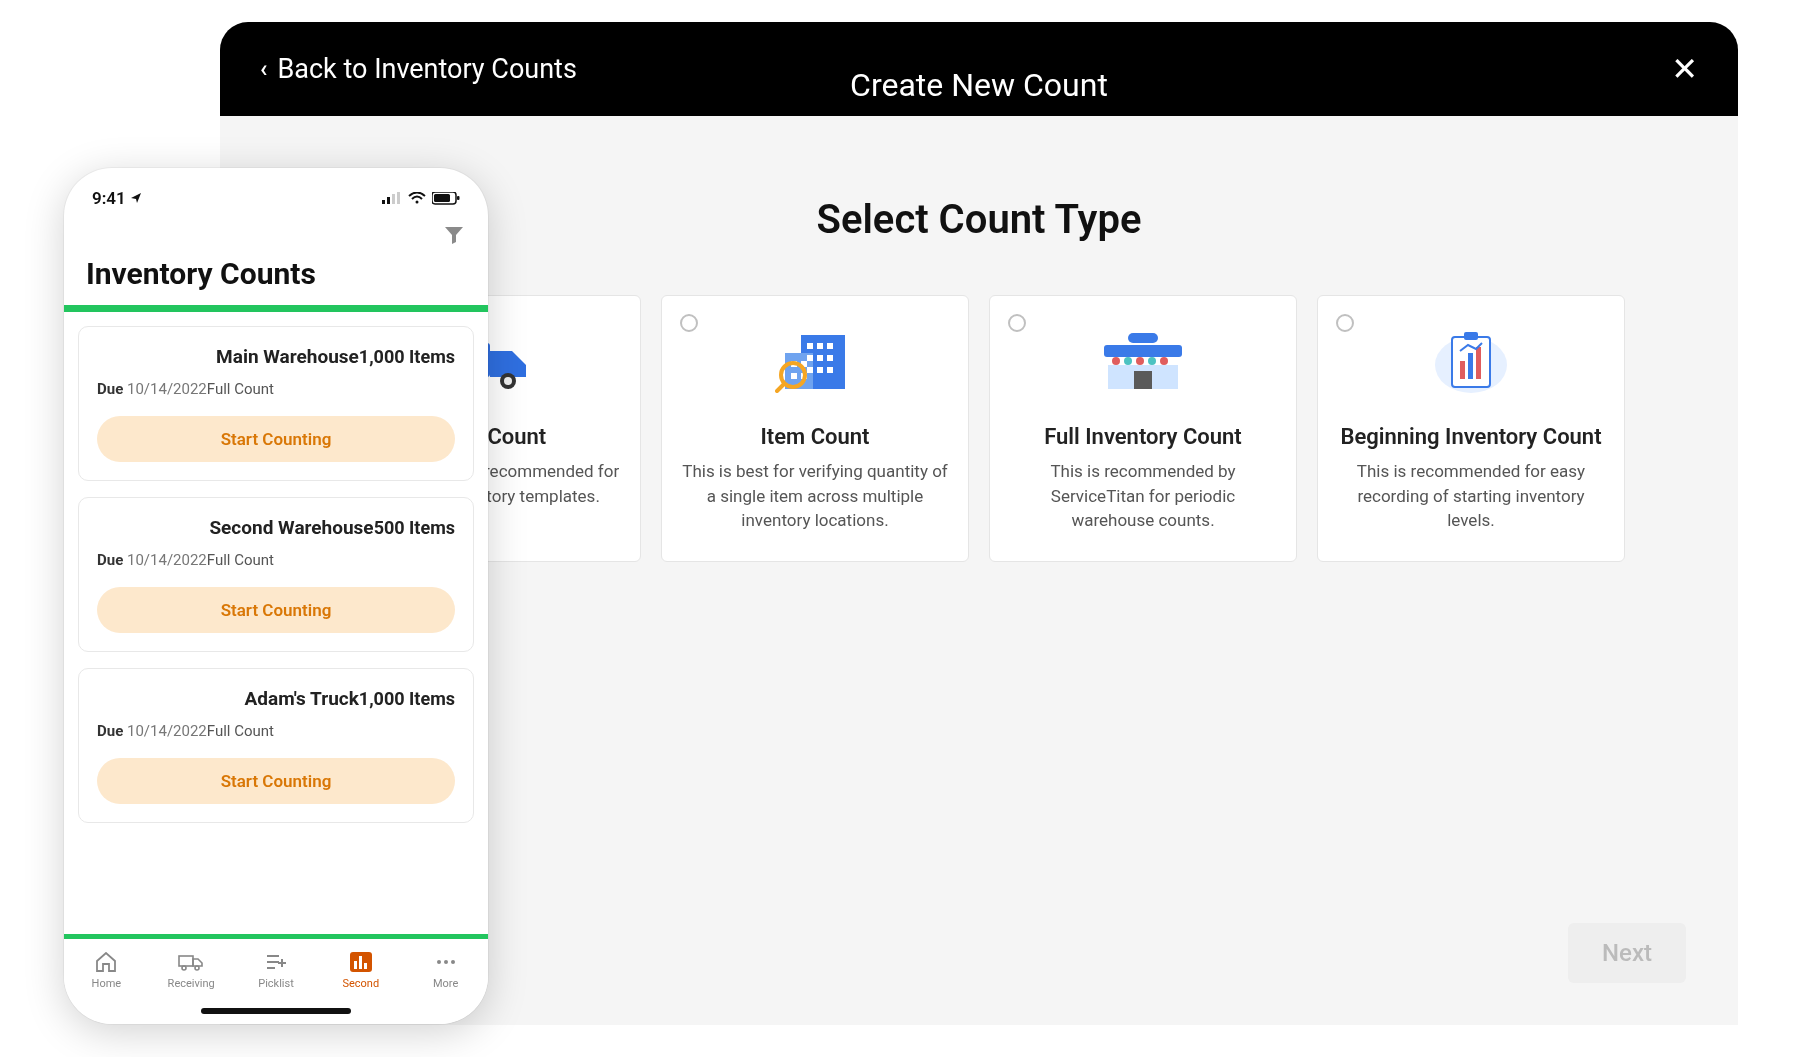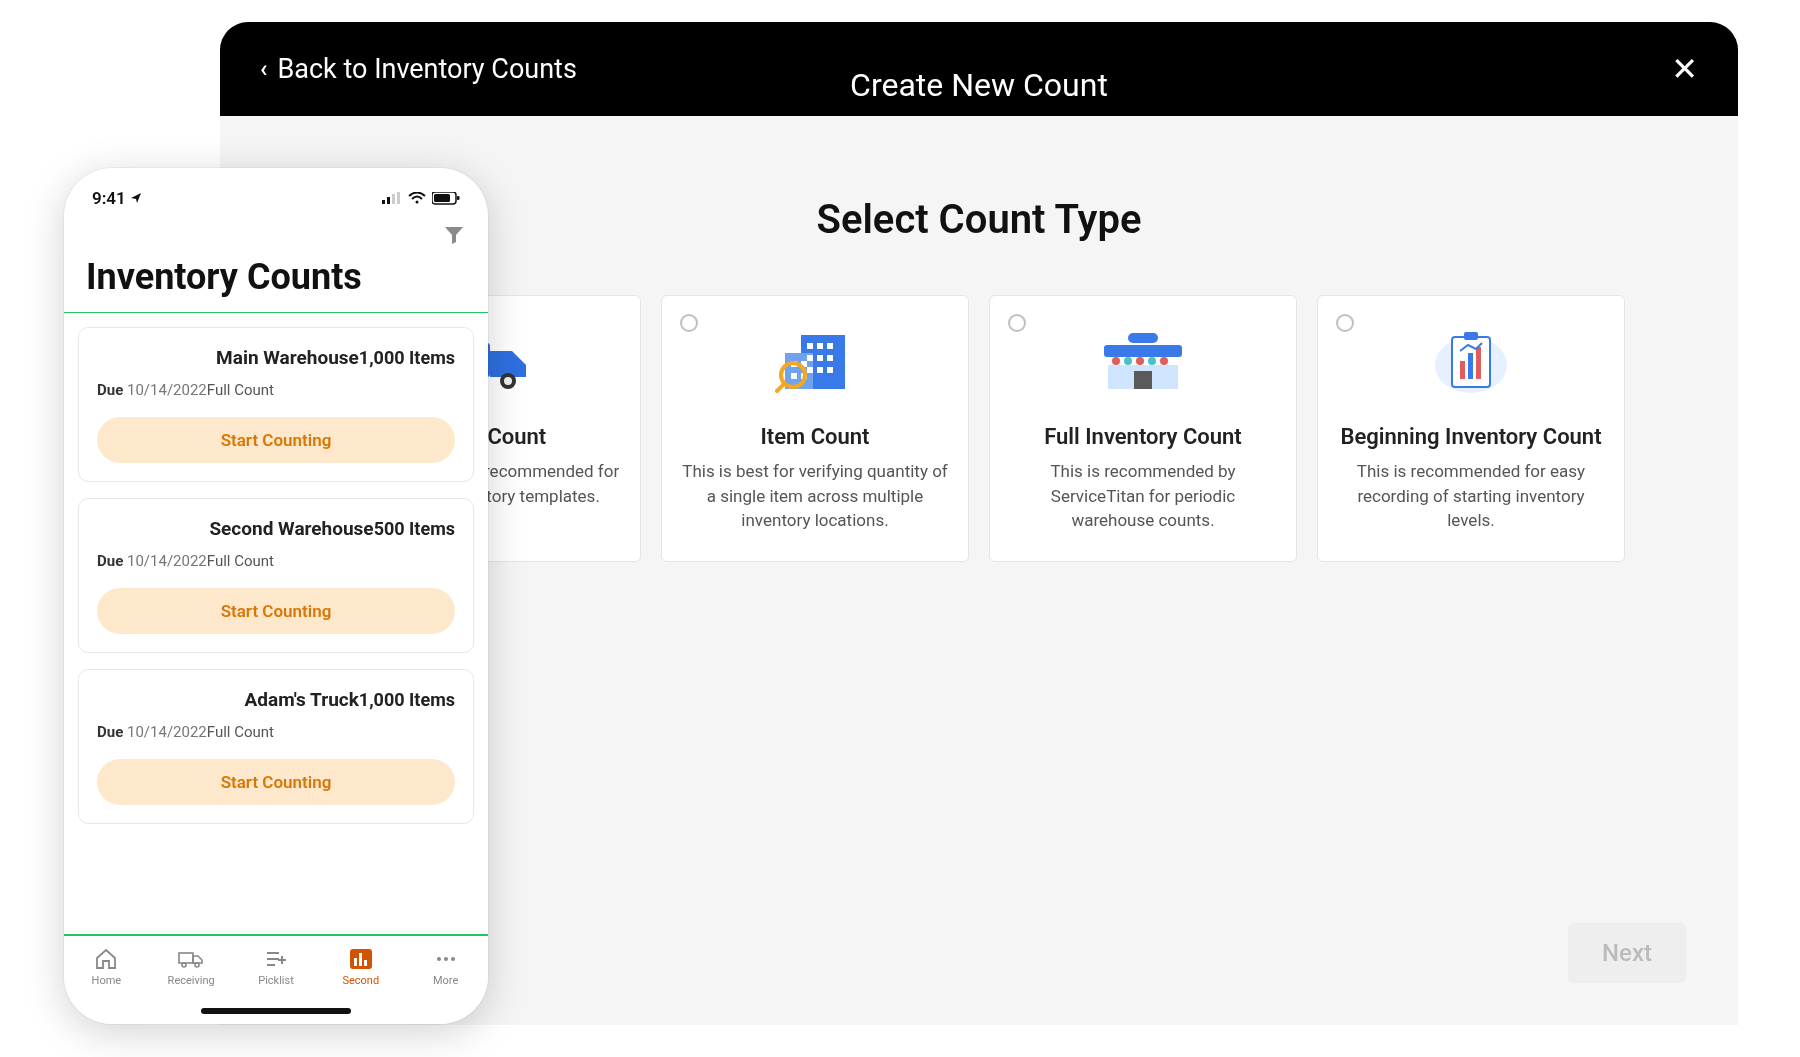--- a/index.html
+++ b/index.html
@@ -161,25 +161,25 @@
   justify-content: flex-end;
   padding: 12px 24px 4px;
 }
 .filter-icon {
   color: #8a8a8a;
   font-size: 20px;
 }
 
 
 .phone-title {
-  font-size: 36px;
+  font-size: 30px;
   font-weight: 700;
   color: #111111;
   padding: 8px 22px 14px;
-  border-bottom: 1px solid #22c55e;
+  border-bottom: 7px solid #22c55e;
 }
 
 
 .inv-list {
   padding: 14px 14px 0;
   display: flex;
   flex-direction: column;
   gap: 16px;
 }
 .inv-card {
@@ -226,21 +226,21 @@
 .tabbar {
   position: absolute;
   bottom: 0;
   left: 0;
   right: 0;
   height: 90px;
   display: flex;
   justify-content: space-around;
   align-items: flex-start;
   padding-top: 12px;
-  border-top: 2px solid #22c55e;
+  border-top: 5px solid #22c55e;
   background: #ffffff;
 }
 .tab {
   display: flex;
   flex-direction: column;
   align-items: center;
   gap: 4px;
   color: #888888;
   font-size: 11px;
   cursor: pointer;

